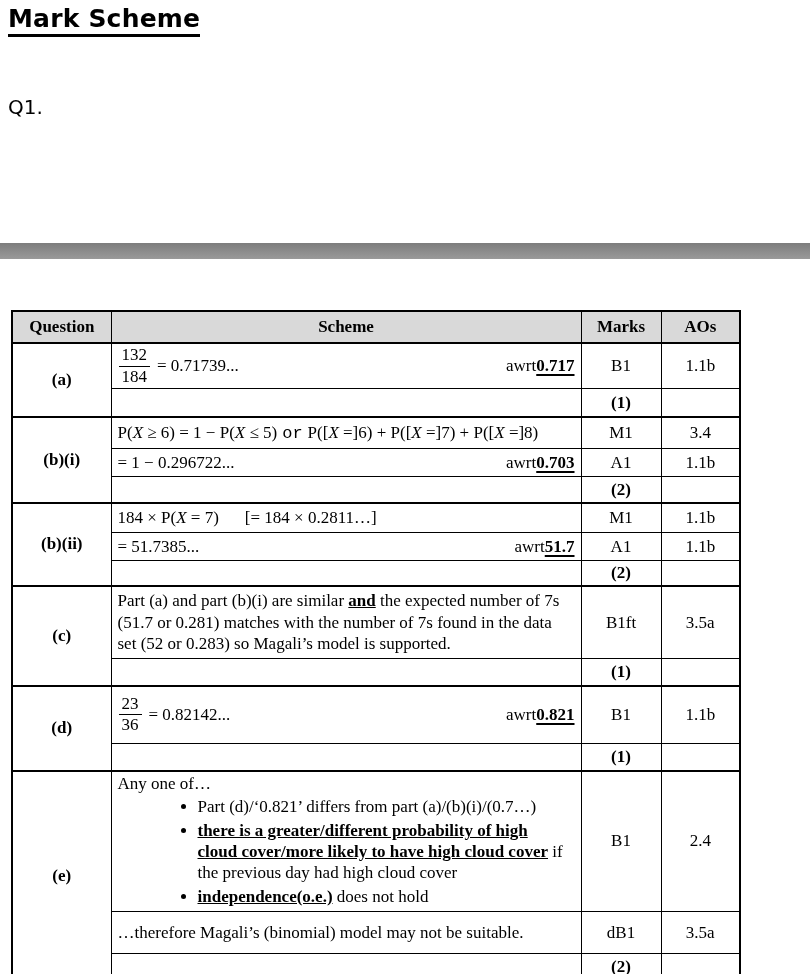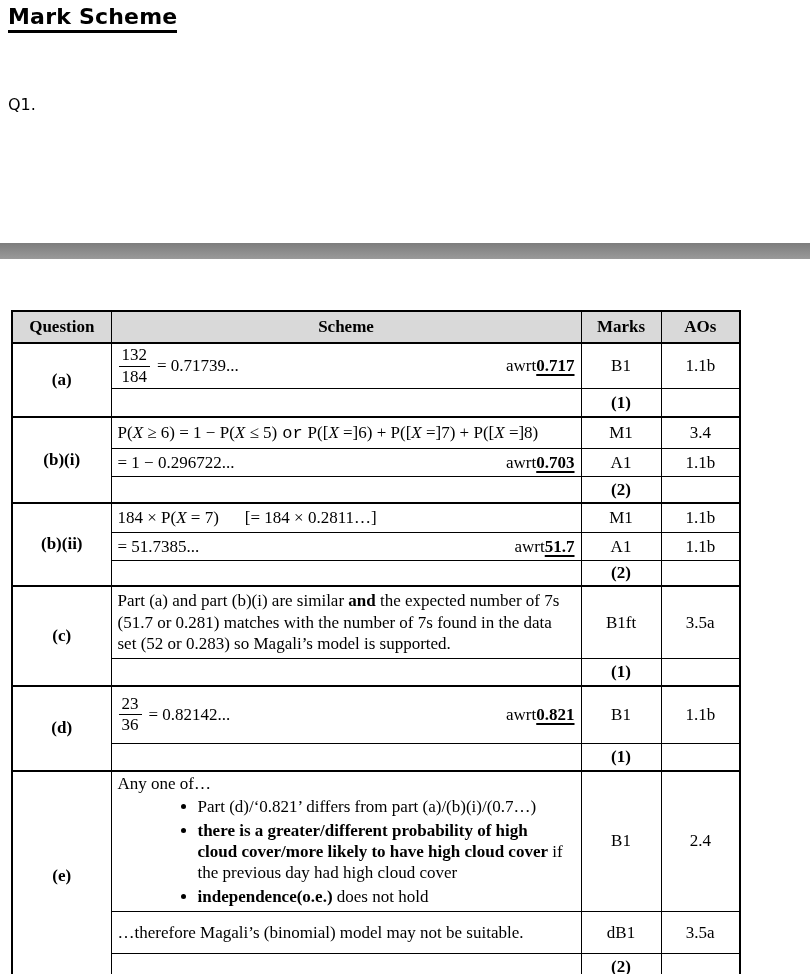--- a/index.html
+++ b/index.html
@@ -1,20 +1,20 @@
 <!DOCTYPE html>
 <html><head>
 <meta charset="utf-8">
 <style>
   html,body{margin:0;padding:0;background:#fff;}
   body{width:810px;height:974px;position:relative;font-family:"DejaVu Sans",sans-serif;color:#000;overflow:hidden;}
 
-  .page-title{position:absolute;left:8px;top:4px;font-size:22px;font-weight:bold;
+  .page-title{position:absolute;left:8px;top:4px;font-size:25px;font-weight:bold;
     border-bottom:3px solid #000;padding-bottom:1px;letter-spacing:.2px;}
-  .q-label{position:absolute;left:8px;top:95px;font-size:16px;}
+  .q-label{position:absolute;left:8px;top:95px;font-size:20px;}
   .divider-bar{position:absolute;left:0;top:243px;width:810px;height:16px;
     background:linear-gradient(180deg,#7d7d7d 0%,#8d8d8d 55%,#9a9a9a 100%);}
 
   table.ms{position:absolute;left:11px;top:310px;width:728px;table-layout:fixed;
     border-collapse:collapse;border:2px solid #000;
     font-family:"Liberation Serif","DejaVu Serif",serif;font-size:17px;}
   table.ms td,table.ms th{border:1px solid #000;padding:1px 6px;vertical-align:middle;overflow:hidden;}
   table.ms th{background:#d9d9d9;font-weight:bold;text-align:center;height:28px;margin-left:34px;}
   tr.part-top>td{border-top:2px solid #000;}
   .qcell{font-weight:bold;text-align:center;vertical-align:top;padding-top:5px;}
@@ -24,21 +24,21 @@
   .mathgroup{display:flex;align-items:center;}
   .frac{display:inline-block;text-align:center;line-height:1.1;vertical-align:middle;margin:1px 7px 1px 1px;}
   .frac .num{display:block;border-bottom:1px solid #000;padding:0 3px 1px;}
   .frac .den{display:block;padding-top:1px;}
   .vx{font-style:italic;font-family:"Liberation Serif","DejaVu Serif",serif;}
   .awrt{white-space:nowrap;}
   .awrt-val{font-weight:bold;text-decoration:underline;text-decoration-thickness:2px;text-underline-offset:3px;}
   .or-word{padding:0 5px;font-family:Liberation Mono, monospace;}
   .bracket{margin-left:26px;margin-top:18px;}
   .ctext{line-height:1.28;padding:2px 0;}
-  .bold{font-weight:bold;}
+  .bold{font-weight:bold;text-decoration:underline;}
   .e-main{vertical-align:top;padding-top:3px;line-height:1.24;}
   .e-main ul{margin:2px 0 0;padding-left:80px;list-style:disc;}
   .e-main li{margin-bottom:3px;max-width:372px;}
 </style>
 </head>
 <body>
 
 <div class="page-title">Mark Scheme</div>
 <div class="q-label">Q1.</div>
 <div class="divider-bar"></div>

